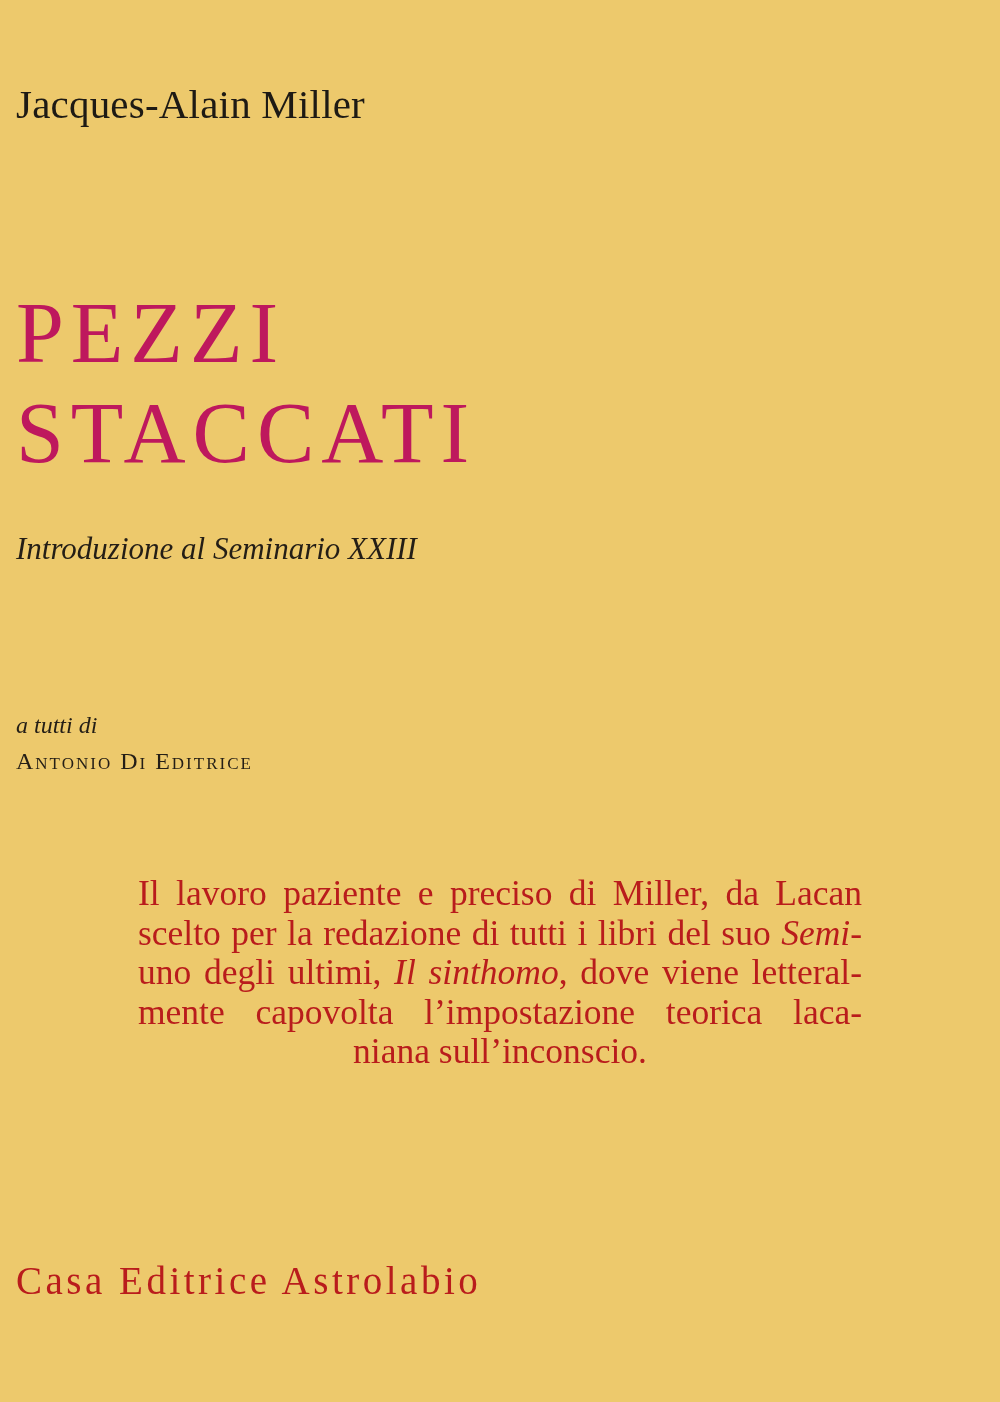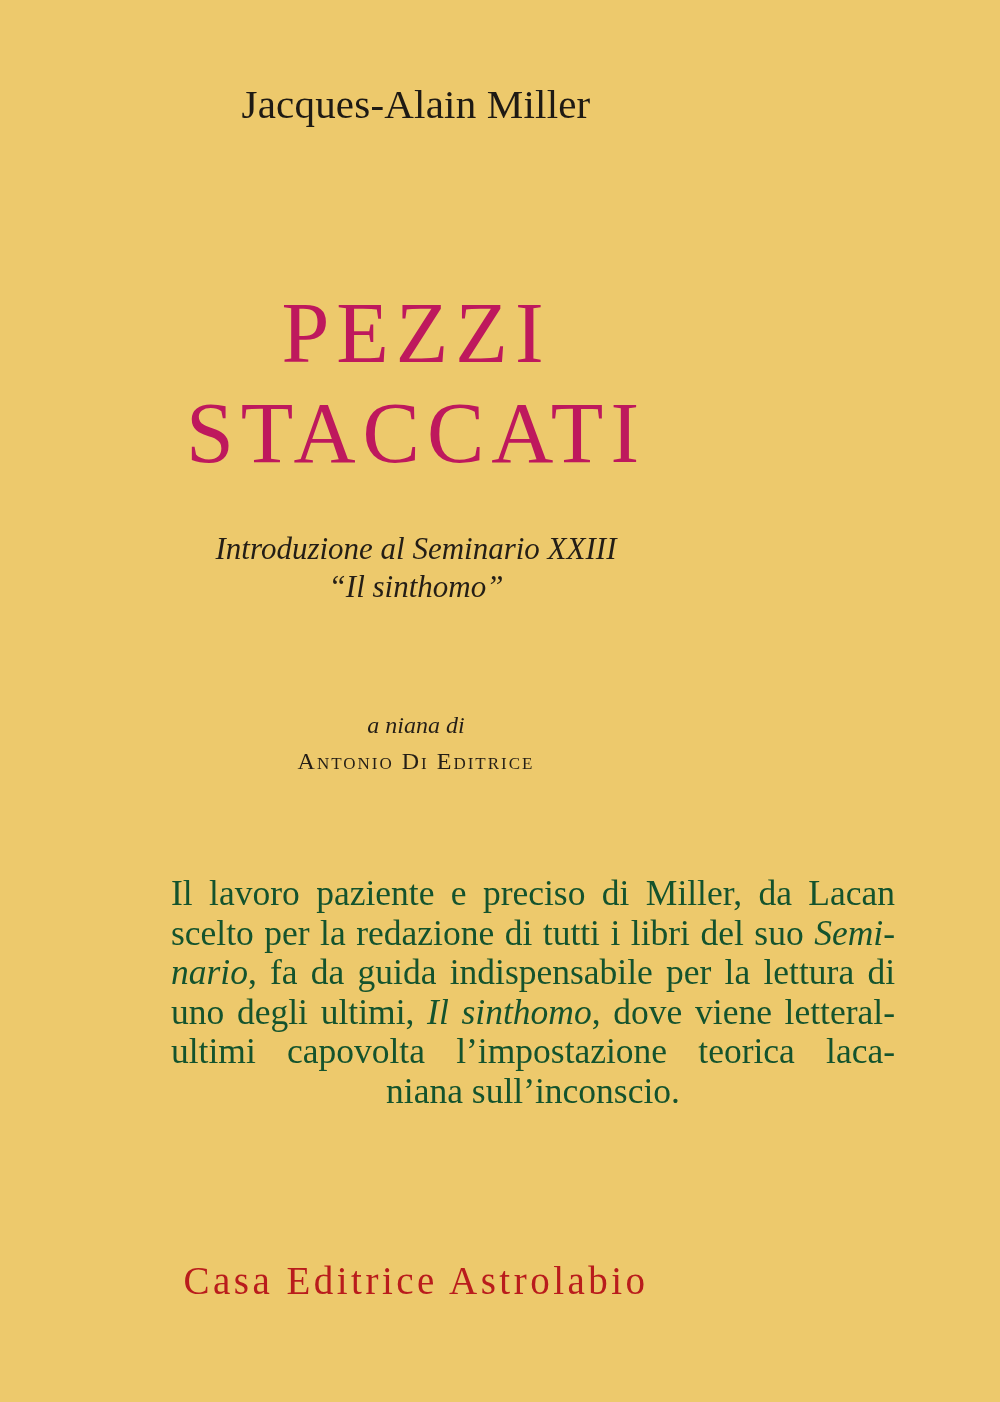--- a/index.html
+++ b/index.html
@@ -3,58 +3,55 @@
   <meta charset="utf-8">
   <style>
     html, body { margin:0; padding:0; }
     body {
       width:1000px; height:1402px; overflow:hidden;
       background:#edc96c;
       font-family:"Liberation Serif", "DejaVu Serif", serif;
       position:relative;
       color:#1e1a14;
     }
-    .abs { position:absolute; left:0; width:832px; text-align:center; }
+    .abs { position:absolute; left:16px; width:832px; }
     .author { top:80px; font-size:41px; letter-spacing:0.2px; color:#1e1a14; }
     .title { font-size:86px; letter-spacing:7px; color:#be185d; line-height:1; }
     .title1 { top:290px; }
     .title2 { top:390px; }
     .subtitle { top:530px; font-size:31px; font-style:italic; line-height:38px; color:#241e16; }
     .curatore-label { top:712px; font-size:24px; font-style:italic; color:#241e16; }
     .curatore-name { top:748px; font-size:24px; font-variant:small-caps; letter-spacing:2px; color:#241e16; }
     .blurb {
       position:absolute; top:874px; left:138px; width:724px;
       font-size:35.5px; line-height:39.5px; text-align:justify;
-      color:#14532d;
+      color:#b91c1c;
       hyphens:manual;
-      margin-left:33px;
     }
     .blurb .line { display:block; text-align:justify; text-align-last:justify; white-space:nowrap; }
     .blurb .line.last { text-align-last:center; text-align:center; }
     .blurb .line.jl { white-space:normal; }
     .publisher { top:1258px; font-size:39px; letter-spacing:3.5px; color:#b91c1c; }
   </style>
 </head>
 <body>
 
 <div class="abs author">Jacques-Alain Miller</div>
 
 <div class="abs title title1">PEZZI</div>
 <div class="abs title title2">STACCATI</div>
 
 <div class="abs subtitle">
   <div>Introduzione al Seminario XXIII</div>
-  <div>“Il sinthomo”</div>
 </div>
 
-<div class="abs curatore-label">a niana di</div>
+<div class="abs curatore-label">a tutti di</div>
 <div class="abs curatore-name">Antonio Di Editrice</div>
 
 <div class="blurb">
   <span class="line">Il lavoro paziente e preciso di Miller, da Lacan</span>
   <span class="line"><span>scelto per la redazione di tutti i libri del suo </span><i>Semi-</i></span>
-  <span class="line"><i>nario</i><span>, fa da guida indispensabile per la lettura di</span></span>
   <span class="line"><span>uno degli ultimi, </span><i>Il sinthomo</i><span>, dove viene letteral-</span></span>
-  <span class="line jl">ultimi capovolta l’impostazione teorica laca-</span>
+  <span class="line jl">mente capovolta l’impostazione teorica laca-</span>
   <span class="line last">niana sull’inconscio.</span>
 </div>
 
 <div class="abs publisher">Casa Editrice Astrolabio</div>
 
 </body></html>

